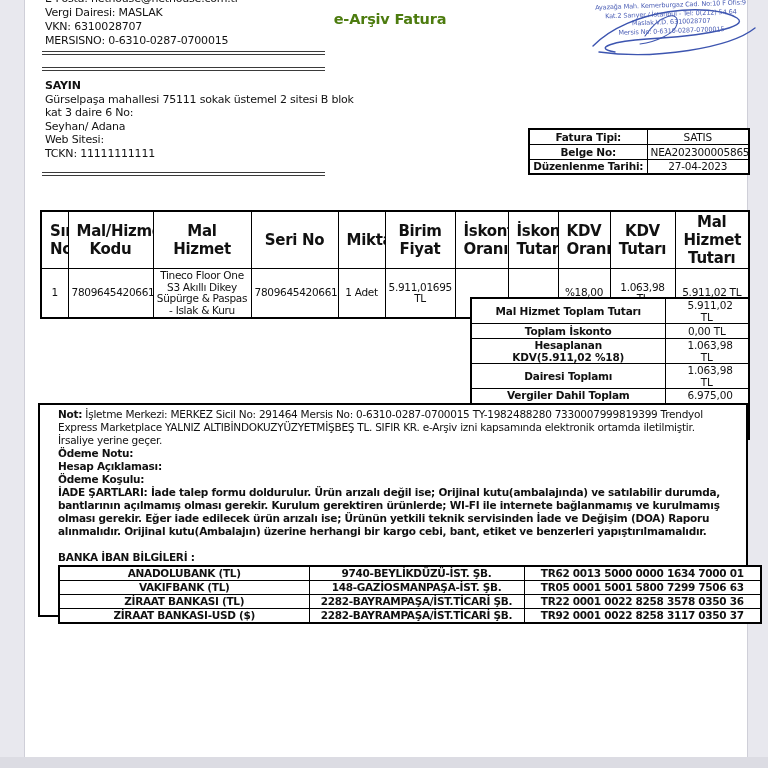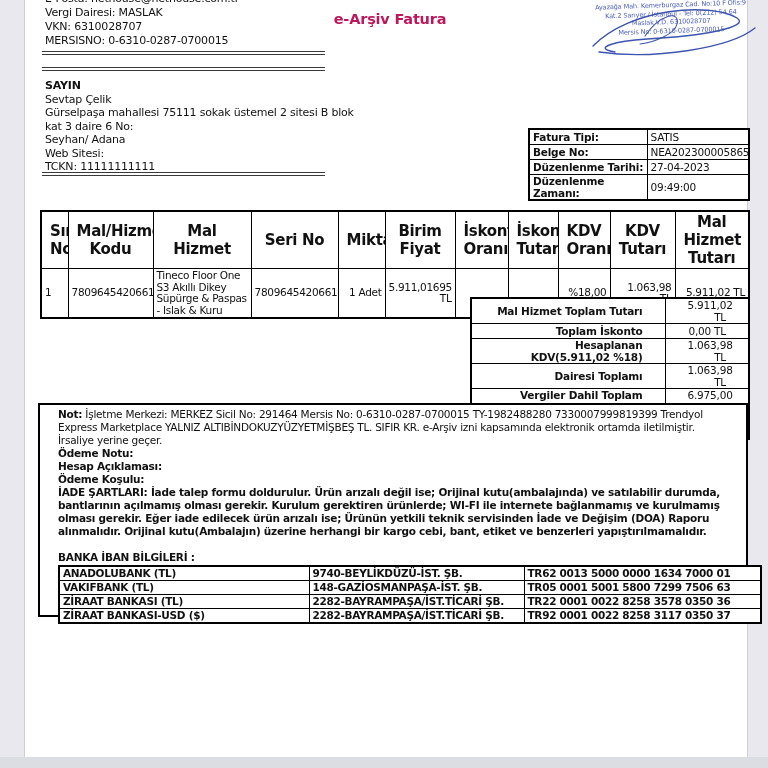--- a/index.html
+++ b/index.html
@@ -6,25 +6,25 @@
   html,body { width:768px; height:768px; }
   body { font-family:"DejaVu Sans","Liberation Sans",sans-serif; background:#e8e8ee; }
   .stage { position:relative; width:768px; height:768px; overflow:hidden; background:#e8e8ee; }
   .page { position:absolute; left:24px; top:0; width:724px; height:757px; background:#ffffff;
           border-left:1px solid #cfcfd8; border-right:1px solid #cfcfd8; }
   .bottom-strip { position:absolute; left:0; top:757px; width:768px; height:11px; background:#dcdce3; }
   .abs { position:absolute; }
   .b { font-weight:bold; }
   .txt { font-size:11px; color:#121212; line-height:14px; letter-spacing:-0.2px; }
   .rule2 { height:4px; border-top:1px solid #3a3a3a; border-bottom:1px solid #3a3a3a; }
-  .title { font-size:14.5px; font-weight:bold; color:#be185d; letter-spacing:-0.2px; }
+  .title { font-size:14.5px; font-weight:bold; color:#4d7c0f; letter-spacing:-0.2px; }
   .stamp { font-size:6.5px; line-height:8.5px; color:#4a5db5; text-align:center; transform:rotate(-2deg); letter-spacing:-0.1px; }
   table { border-collapse:collapse; table-layout:fixed; background:#fff; }
   .grid { border:2px solid #000; }
-  .grid td, .grid th { border:1px solid #000; overflow:hidden; }
+  .grid td, .grid th { border:1px solid #000; overflow:hidden;text-align:center; }
   .info td { font-size:10.5px; height:15px; padding:0 3px; letter-spacing:-0.2px; color:#111; }
   .items th { font-size:15px; font-weight:bold; text-align:center; padding:1px 8px; letter-spacing:-0.3px; color:#111; vertical-align:middle; }
   .items td { font-size:10.5px; padding:1px 3px; letter-spacing:-0.3px; color:#111; vertical-align:middle; line-height:11.5px; }
   .totals td { font-size:10.5px; height:15px; padding:0 22px; letter-spacing:-0.2px; color:#111; }
   .bank td { font-size:10.5px; font-weight:bold; height:14px; padding:0 3px; letter-spacing:-0.3px; color:#111; }
   .r { text-align:right; } .c { text-align:center; } .l { text-align:left; }
   .notebox { border:2px solid #000; padding:3px 18px; font-size:10.5px; line-height:13px; letter-spacing:-0.25px; color:#111; background:#fff; }
   .noteline { min-height:13px; }
   svg { display:block; }
 </style>
@@ -56,21 +56,20 @@
       <path d="M14 50 C 70 58, 145 46, 170 26" stroke="#3d55b0" fill="none" stroke-width="1.4" stroke-linecap="round"></path>
       <path d="M60 34 C 75 12, 95 8, 92 22 C 90 32, 70 40, 55 42" stroke="#3d55b0" fill="none" stroke-width="1.1" stroke-linecap="round"></path>
     </svg>
   </div>
 
   <div class="abs rule2" style="left:42px; top:51px; width:283px;"></div>
   <div class="abs rule2" style="left:42px; top:67px; width:283px;"></div>
 
   <div class="abs txt" style="left:45px; top:79px; line-height:13.5px;">
     <div class="b">SAYIN</div>
-    <div>Sevtap Çelik</div>
     <div>Gürselpaşa mahallesi 75111 sokak üstemel 2 sitesi B blok</div>
     <div>kat 3 daire 6  No:</div>
     <div> Seyhan/ Adana</div>
     <div>Web Sitesi:</div>
     <div>TCKN: 11111111111</div>
   </div>
 
   <div class="abs rule2" style="left:42px; top:172px; width:283px;"></div>
 
 
@@ -84,24 +83,20 @@
       <td class="b l">Fatura Tipi:</td>
       <td class="l">SATIS</td>
     </tr>
     <tr>
       <td class="b l">Belge No:</td>
       <td class="l">NEA2023000058650</td>
     </tr>
     <tr>
       <td class="b l">Düzenlenme Tarihi:</td>
       <td class="l">27-04-2023</td>
-    </tr>
-    <tr>
-      <td class="b l">Düzenlenme Zamanı:</td>
-      <td class="l">09:49:00</td>
     </tr>
   </tbody>
     </table>
 
   <table class="abs grid items" style="left:40px; top:210px; width:708px;">
     <colgroup>
       <col style="width:27px">
         <col style="width:85px">
         <col style="width:98px">
         <col style="width:87px">

